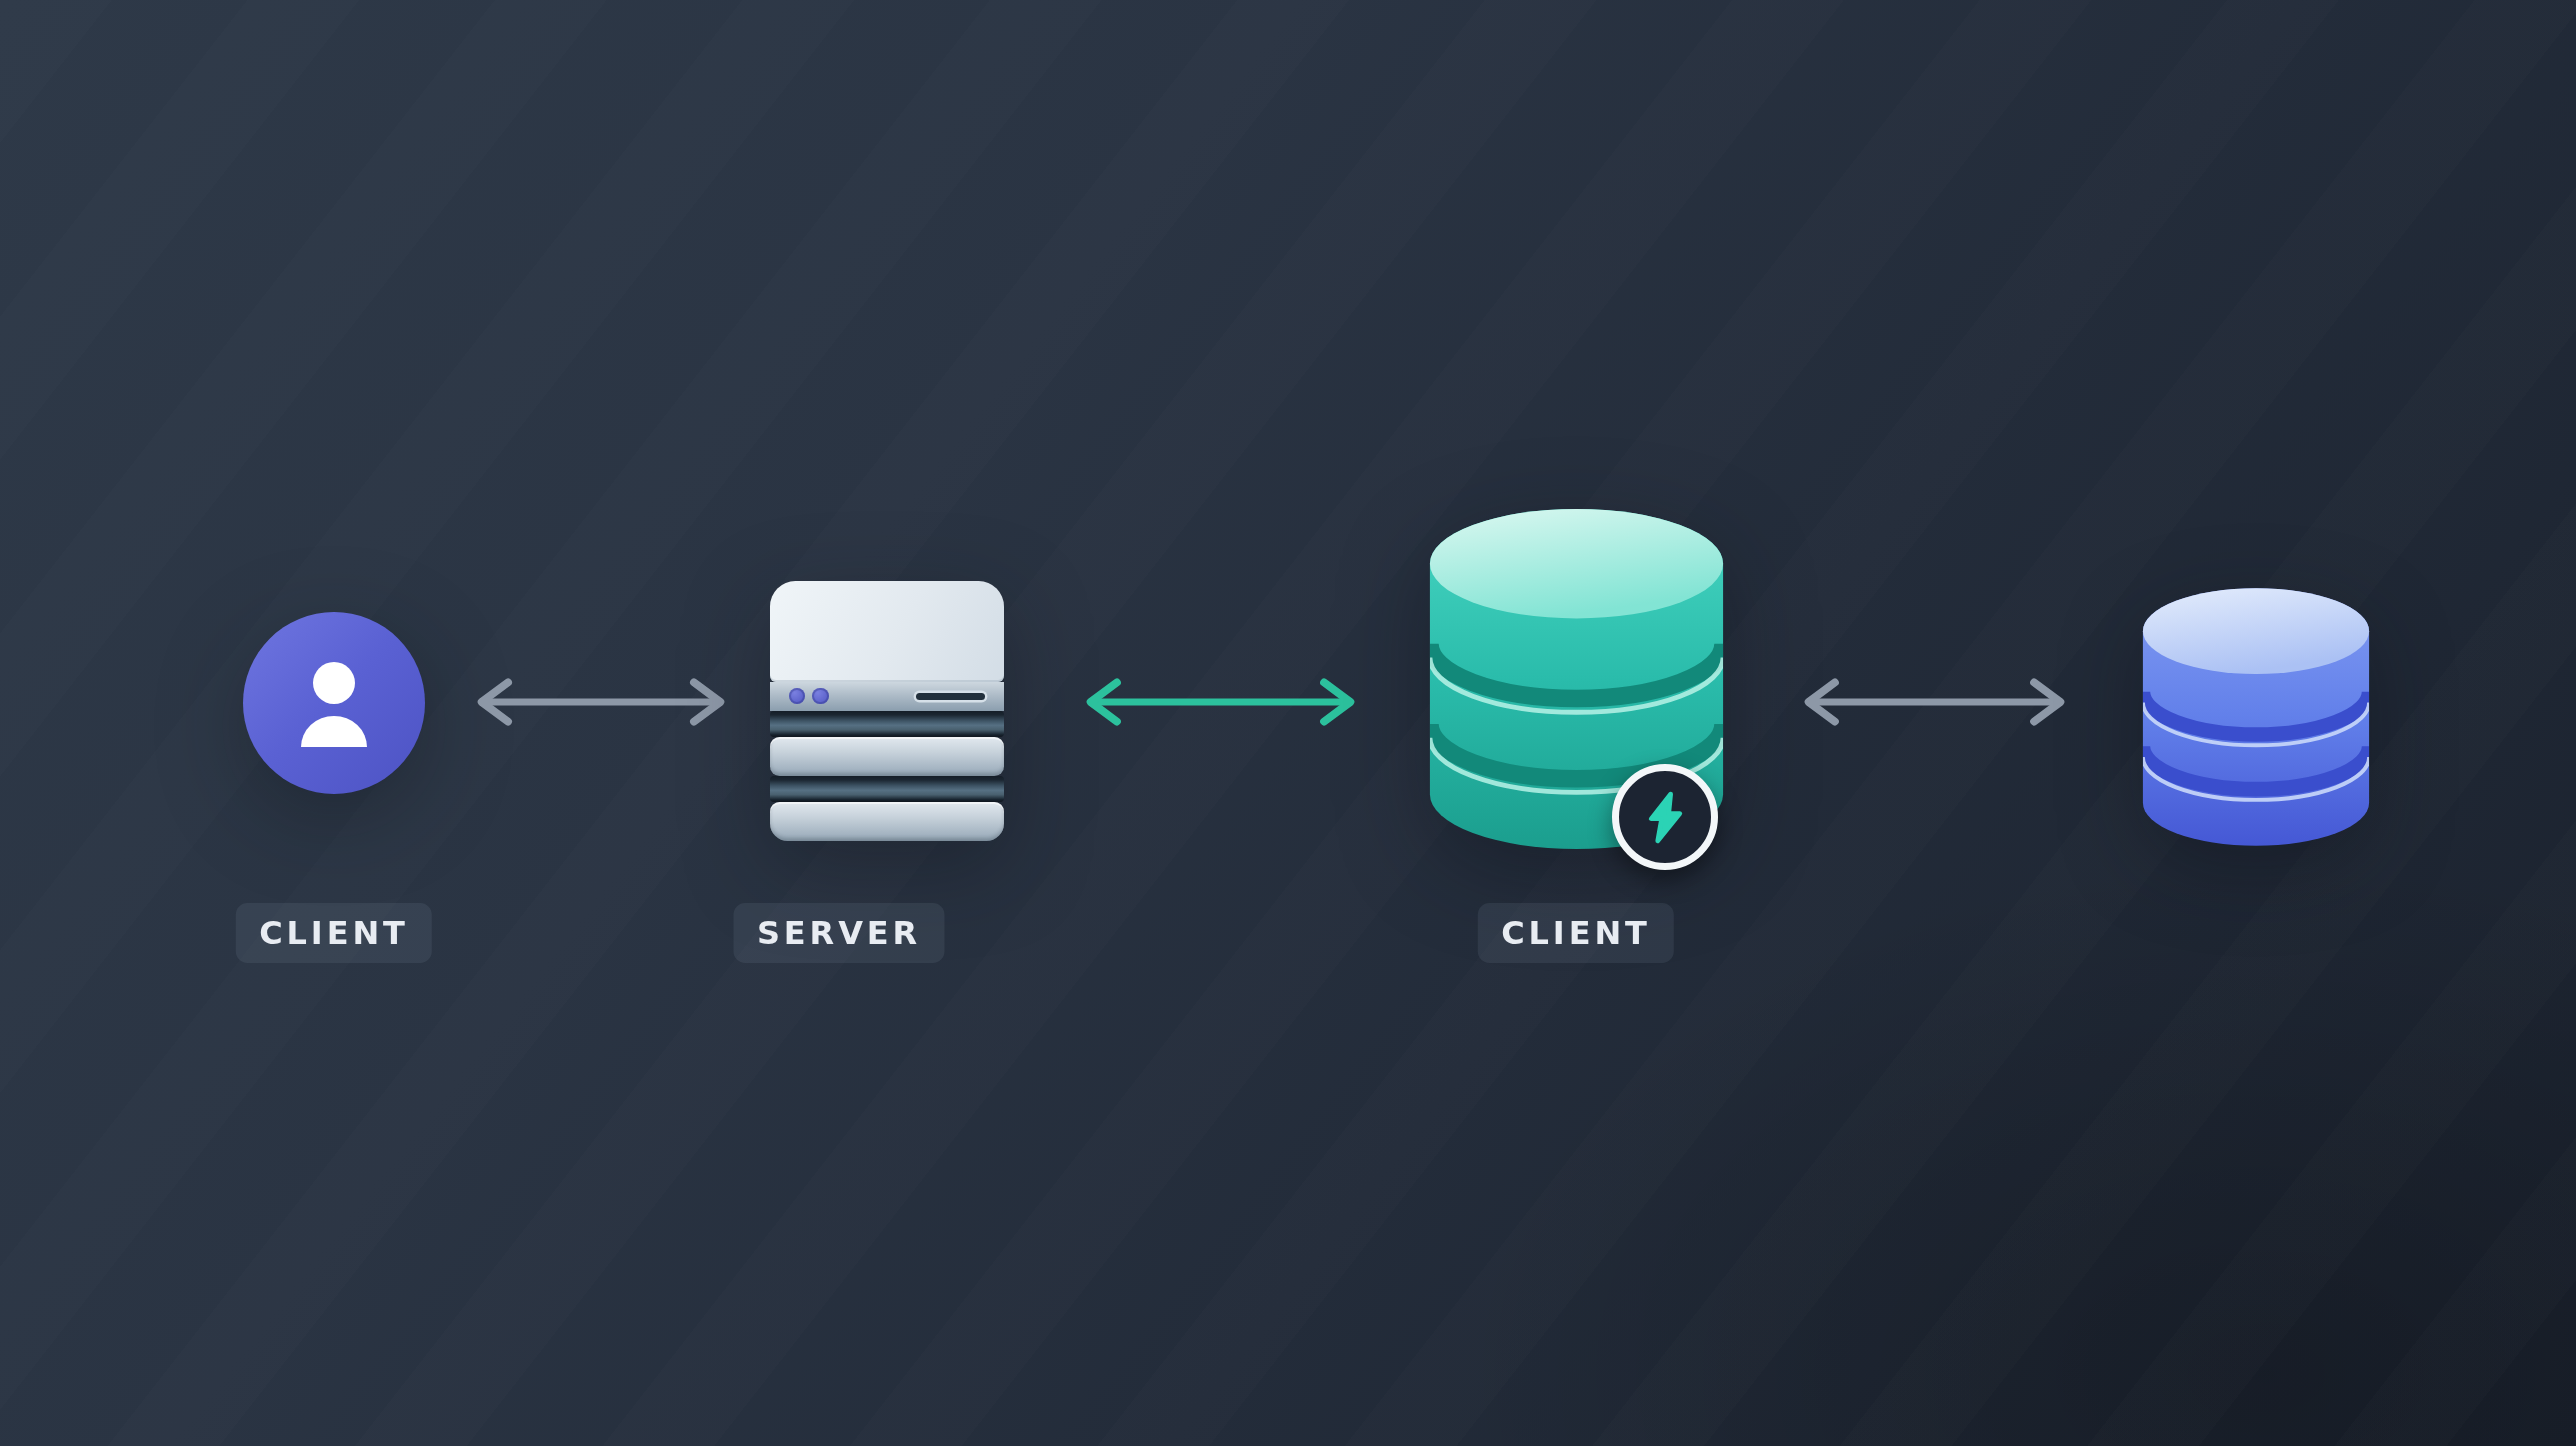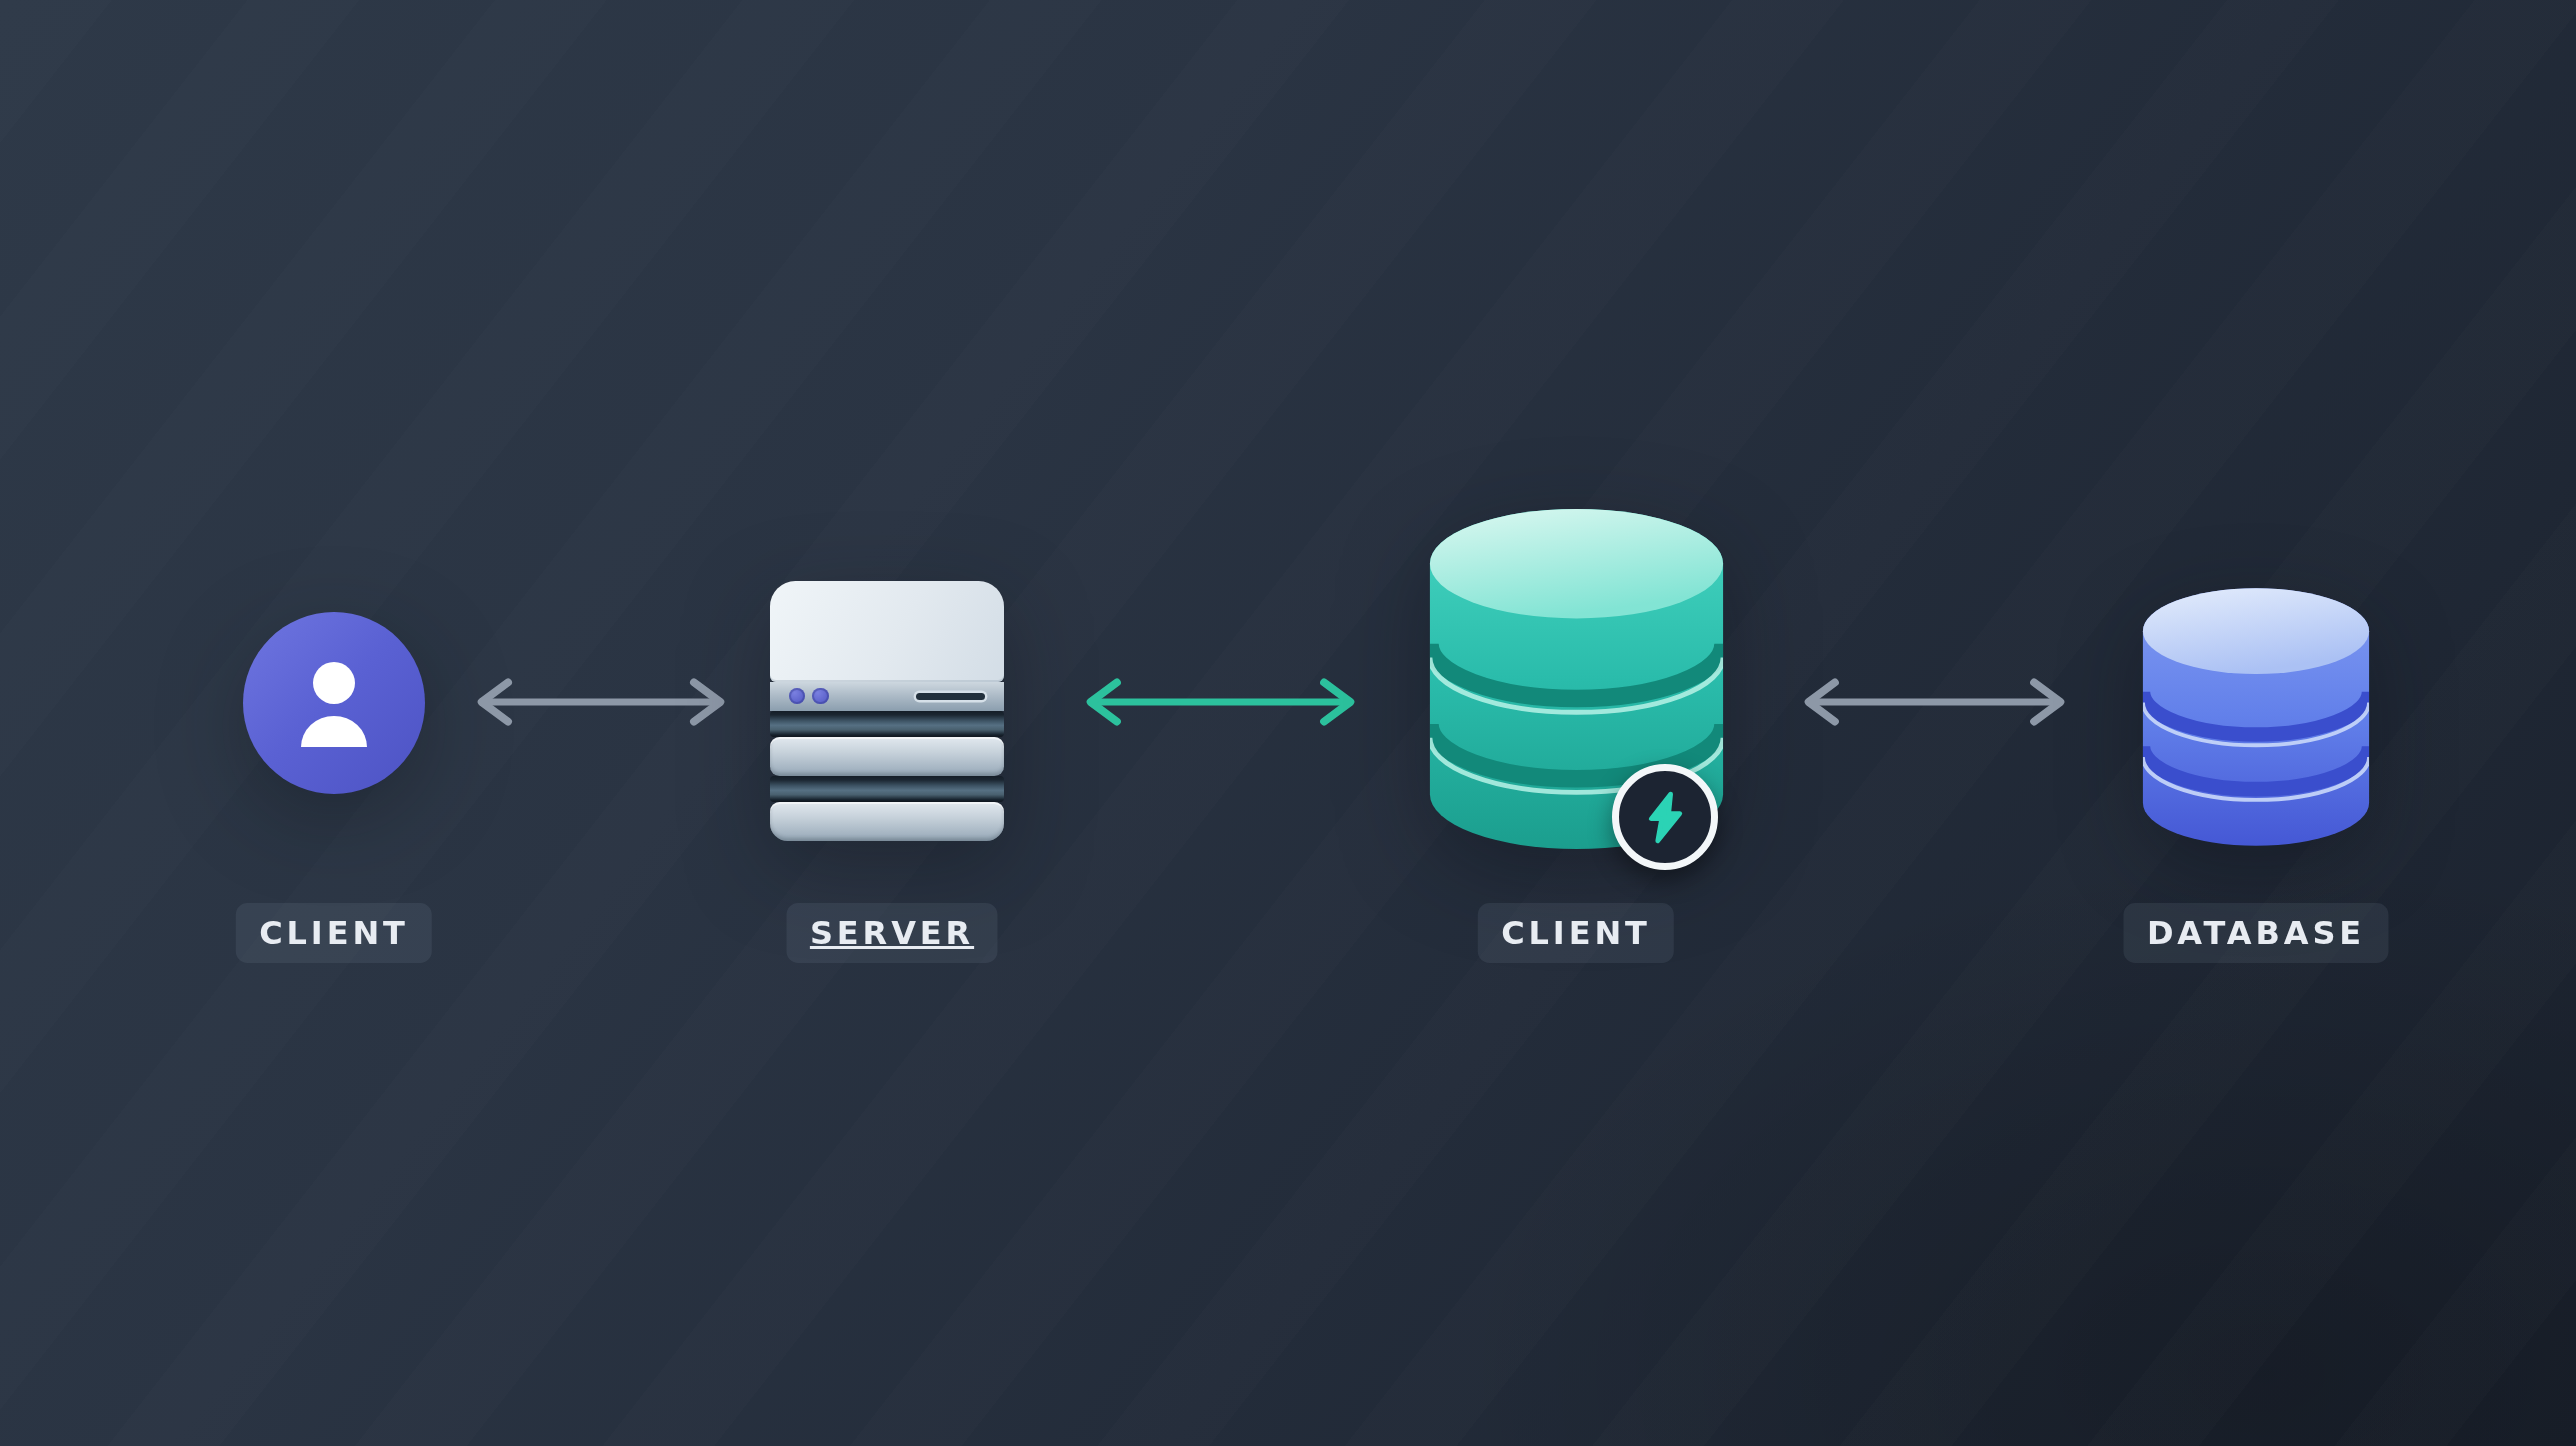--- a/index.html
+++ b/index.html
@@ -96,21 +96,21 @@
   
   .chip {
     position: absolute; top: 903px; transform: translateX(-50%);
     background: rgba(167,183,203,0.10);
     border-radius: 11.7px;
     padding: 11.7px 23.4px;
     font-size: 32px; font-weight: bold; letter-spacing: 3.9px;
     line-height: 37px; color: #e8ecf2; white-space: nowrap; text-align: right;
   }
   .chip-client { left: 334px; }
-  .chip-server { left: 892px; text-decoration: underline; }
+  .chip-server { left: 839px; }
   .chip-cache { left: 1576px; }
   .chip-database { left: 2256px; }
 </style>
 </head>
 <body>
 
 <div class="canvas">
 
   <div class="client-circle">
     <svg width="80" height="96" viewBox="0 0 80 96" aria-hidden="true">
@@ -202,16 +202,15 @@
       <path d="M4,119 A116,44 0 0 0 236,119" fill="none" stroke="#c9d8f9" stroke-width="4" opacity="0.9"></path>
       <path d="M4,164 A116,44 0 0 0 236,164" fill="none" stroke="#3a4ecd" stroke-width="15"></path>
       <path d="M4,175 A116,44 0 0 0 236,175" fill="none" stroke="#c9d8f9" stroke-width="4" opacity="0.9"></path>
     </g>
     <ellipse cx="120" cy="46" rx="116" ry="44" fill="url(#dbTop)"></ellipse>
   </svg>
 
   <div class="chip chip-client">CLIENT</div>
   <div class="chip chip-server">SERVER</div>
   <div class="chip chip-cache">CLIENT</div>
-  <div class="chip chip-database">DATABASE</div>
 
 </div>
 
 
 </body></html>

